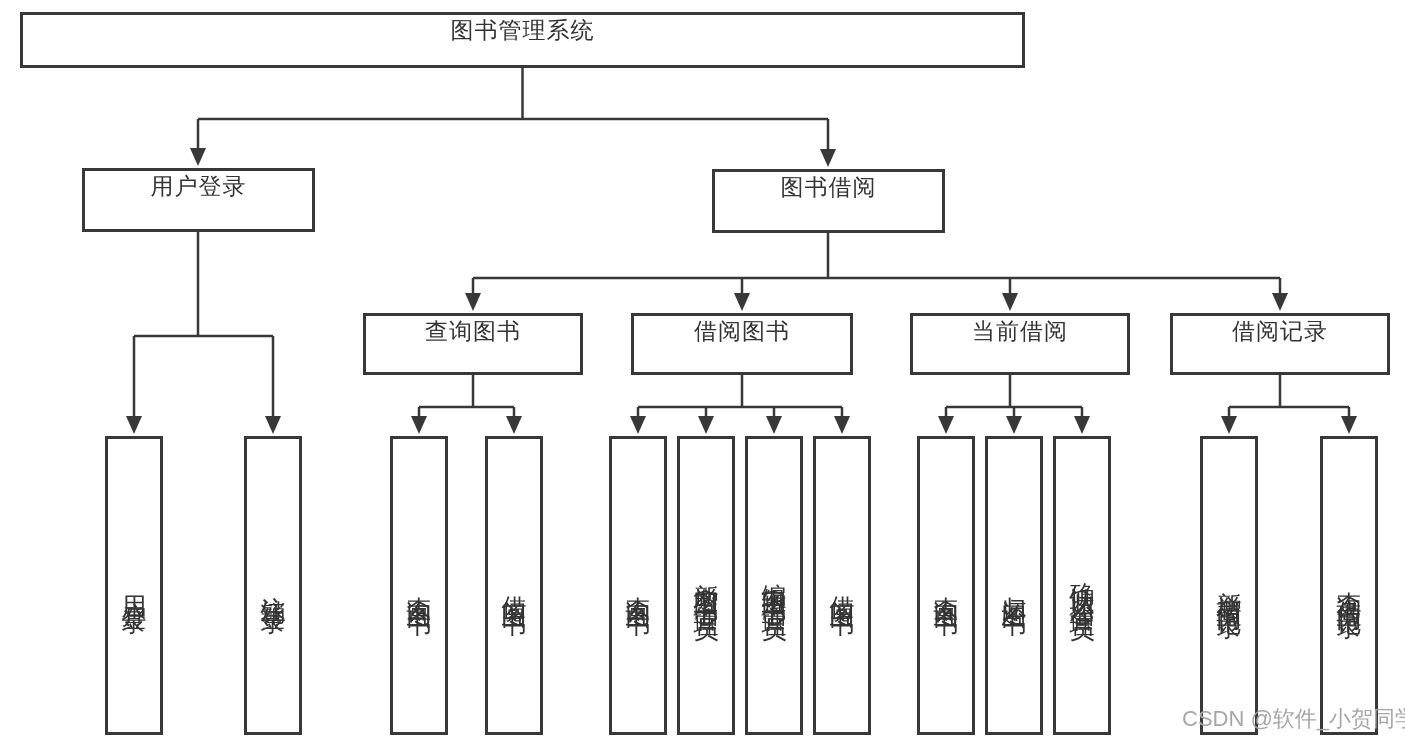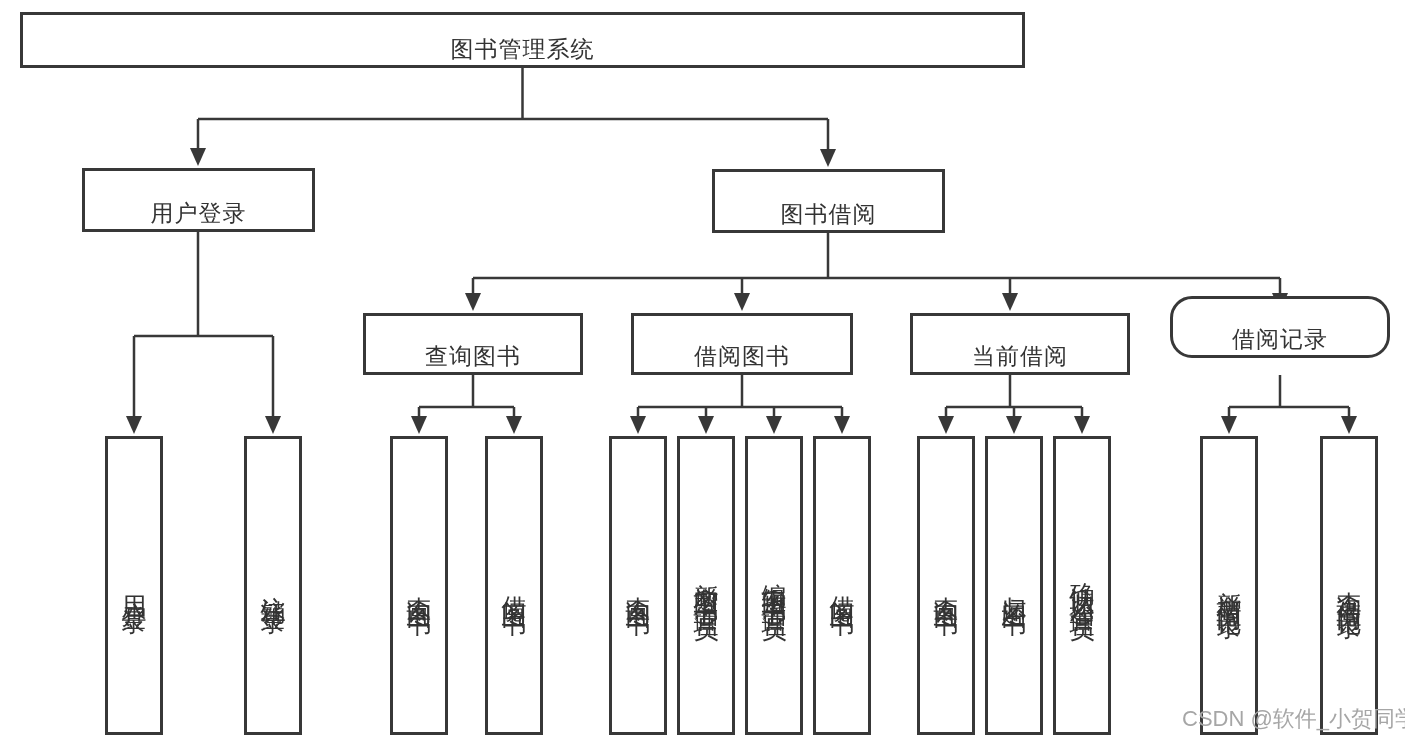--- a/index.html
+++ b/index.html
@@ -21,21 +21,21 @@
     top: 0;
     width: 1405px;
     height: 747px;
   }
   .hnode {
     position: absolute;
     box-sizing: border-box;
     border: 3px solid #383838;
     background: #ffffff;
     display: flex;
-    align-items: flex-end;
+    align-items: flex-start;
     justify-content: center;
   }
   .hlabel {
     color: #333333;
     font-size: 23px;
     letter-spacing: 1px;
     white-space: nowrap;
   }
   .vnode {
     position: absolute;
@@ -126,21 +126,21 @@
 
   <div class="hnode" style="left:363px;top:313px;width:220px;height:62px;">
     <span class="hlabel">查询图书</span>
   </div>
   <div class="hnode" style="left:631px;top:313px;width:222px;height:62px;">
     <span class="hlabel">借阅图书</span>
   </div>
   <div class="hnode" style="left:900px;top:313px;width:220px;height:62px;margin-left:10px;">
     <span class="hlabel">当前借阅</span>
   </div>
-  <div class="hnode" style="left:1170px;top:296px;width:220px;height:62px;border-radius:22px;">
+  <div class="hnode" style="left:1170px;top:313px;width:220px;height:62px;">
     <span class="hlabel">借阅记录</span>
   </div>
 
   <div class="vnode" style="left:105px;">
     <span class="vlabel">用户登录</span>
   </div>
   <div class="vnode" style="left:244px;">
     <span class="vlabel">注销登录</span>
   </div>
 

